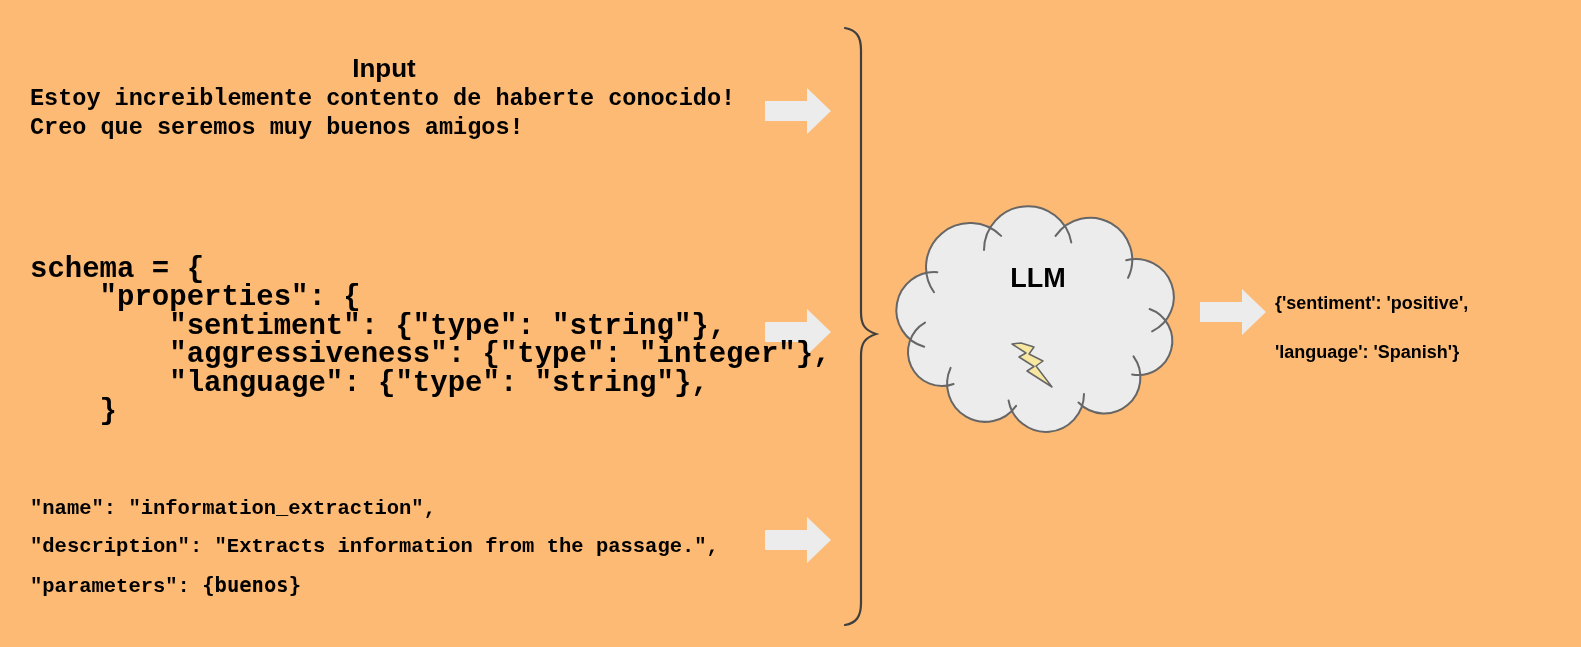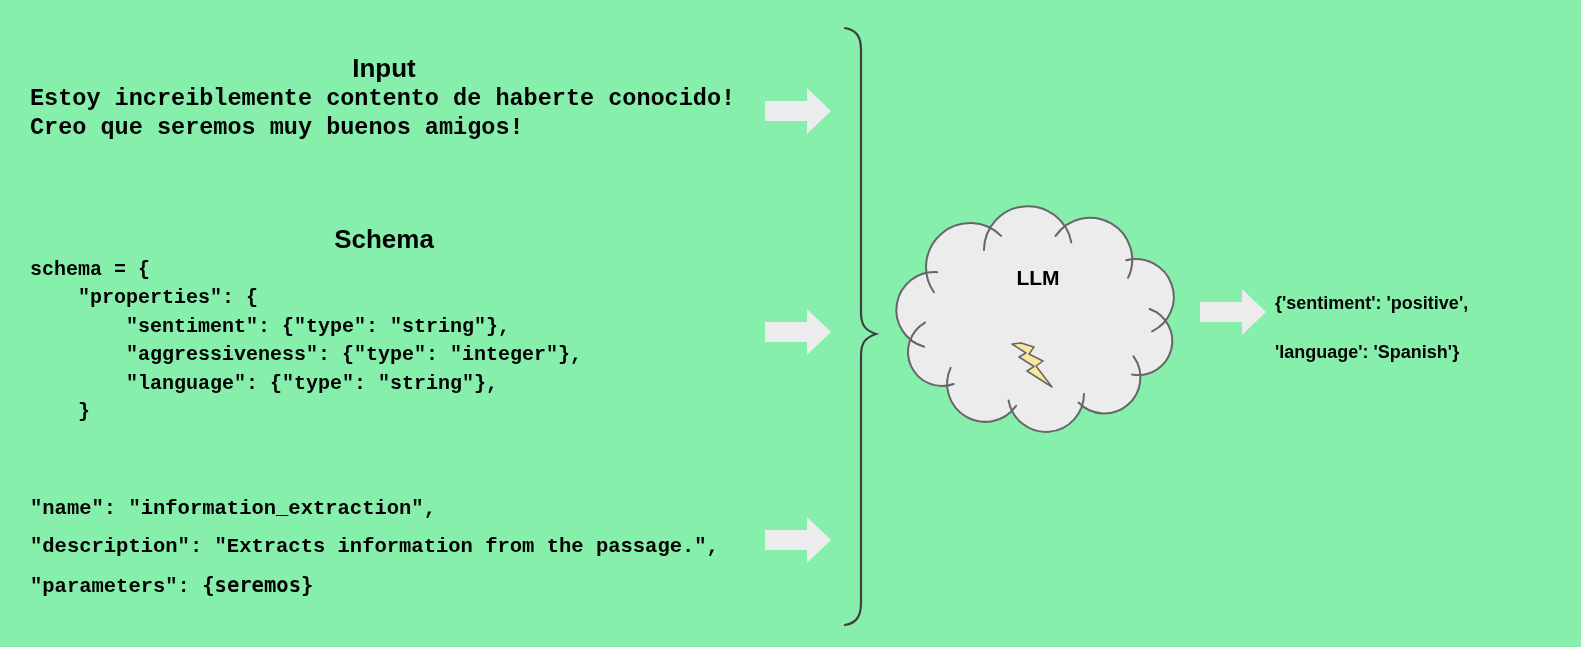--- a/index.html
+++ b/index.html
@@ -1,27 +1,27 @@
 <!DOCTYPE html>
 <html style="--cloud-fill: #ececec; --cloud-stroke: #666666; --arrow-fill: #ececec; --brace-stroke: #3f3f3f; --bolt-fill: #f8e7a1; --bolt-stroke: #666666; --text: #000000;"><head>
 <meta charset="utf-8">
 <style>
   html,body{margin:0;padding:0;background:#fff;}
-  .canvas{position:relative;width:1581px;height:647px;background:#86efac;overflow:hidden;
+  .canvas{position:relative;width:1581px;height:647px;background:#fdba74;overflow:hidden;
           font-family:"Liberation Sans",sans-serif;color:#000;}
   .abs{position:absolute;}
   .col-title{left:30px;width:708px;text-align:center;font-size:26px;font-weight:bold;
              line-height:30px;white-space:pre;}
   .code{font-family:"Liberation Mono","DejaVu Sans Mono",monospace;font-weight:bold;
         white-space:pre;color:#000;}
   .input-text{left:30px;width:708px;text-align:left;font-size:23.5px;line-height:29px;}
-  .schema-code{left:30px;font-size:20px;line-height:28.4px;}
+  .schema-code{left:30px;font-size:29px;line-height:28.4px;}
   .func-line{left:30px;font-size:20.5px;line-height:24px;}
   .schema-token{font-family:"DejaVu Sans Mono",monospace;}
-  .llm-title{left:938px;width:200px;text-align:center;font-size:21px;font-weight:bold;line-height:32px;}
+  .llm-title{left:938px;width:200px;text-align:center;font-size:27px;font-weight:bold;line-height:32px;}
   .llm-sub{left:938px;width:200px;text-align:center;font-size:23px;line-height:28px;}
   .output-text{left:1275px;font-size:18px;font-weight:bold;line-height:49px;white-space:pre;}
   svg.layer{position:absolute;left:0;top:0;width:1581px;height:647px;}
   .cloud-fill{fill:var(--cloud-fill);stroke:none;}
   .cloud-arc{fill:none;stroke:var(--cloud-stroke);stroke-width:2;stroke-linecap:round;}
   .arrow{fill:var(--arrow-fill);stroke:none;}
   .brace{fill:none;stroke:var(--brace-stroke);stroke-width:2.2;stroke-linecap:round;}
   .bolt{fill:var(--bolt-fill);stroke:var(--bolt-stroke);stroke-width:1.5;stroke-linejoin:round;}
 </style>
 </head>
@@ -74,30 +74,29 @@
       </g>
     </g>
 
     <polygon class="bolt" points="1021,343 1034,347 1029,354 1043,361 1036,366 1052,387 1027,371 1034,366.5 1019,357 1026,353 1012,344"></polygon>
   </svg>
 
   <div class="abs col-title" style="top:53px">Input</div>
   <div class="abs code input-text" style="top:84px">Estoy increiblemente contento de haberte conocido!
 Creo que seremos muy buenos amigos!</div>
 
-  <div class="abs col-title" style="top:224px">Schema</div>
   <div class="abs code schema-code" style="top:256px">schema = {
     "properties": {
         "sentiment": {"type": "string"},
         "aggressiveness": {"type": "integer"},
         "language": {"type": "string"},
     }</div>
 
   <div class="abs code func-line" style="top:497px">"name": "information_extraction",</div>
   <div class="abs code func-line" style="top:535px">"description": "Extracts information from the passage.",</div>
-  <div class="abs code func-line" style="top:573px"><span>"parameters": </span><span class="schema-token">{seremos}</span></div>
+  <div class="abs code func-line" style="top:573px"><span>"parameters": </span><span class="schema-token">{buenos}</span></div>
 
   <div class="abs llm-title" style="top:262px">LLM</div>
 
   <div class="abs output-text" style="top:279px">{'sentiment': 'positive',
 'language': 'Spanish'}</div>
 
 </div>
 
 </body></html>

